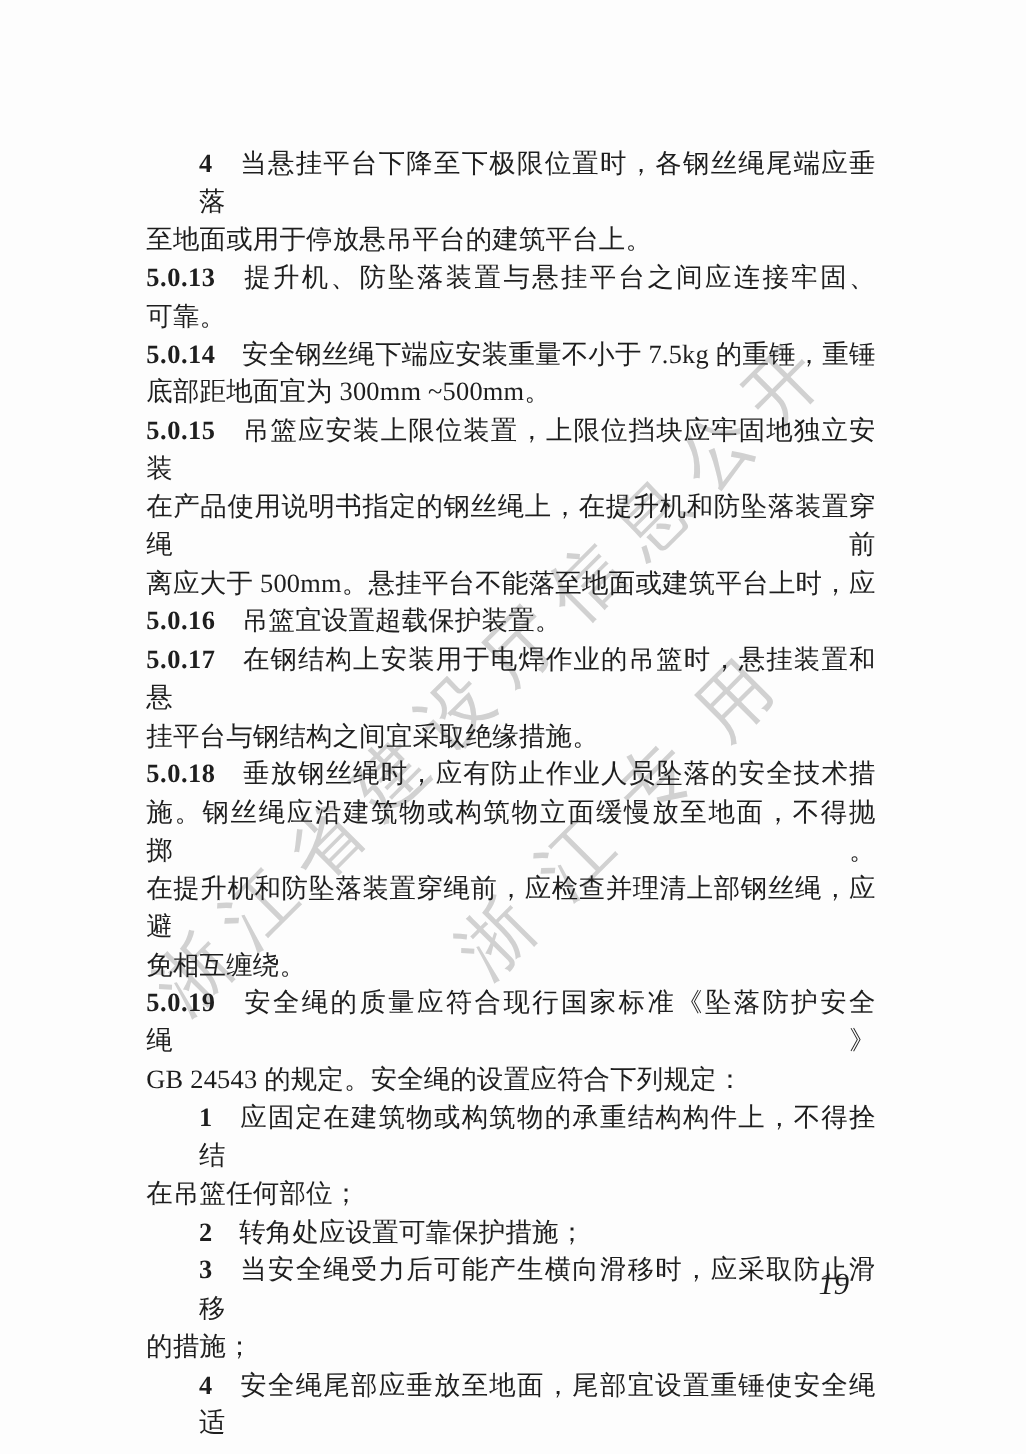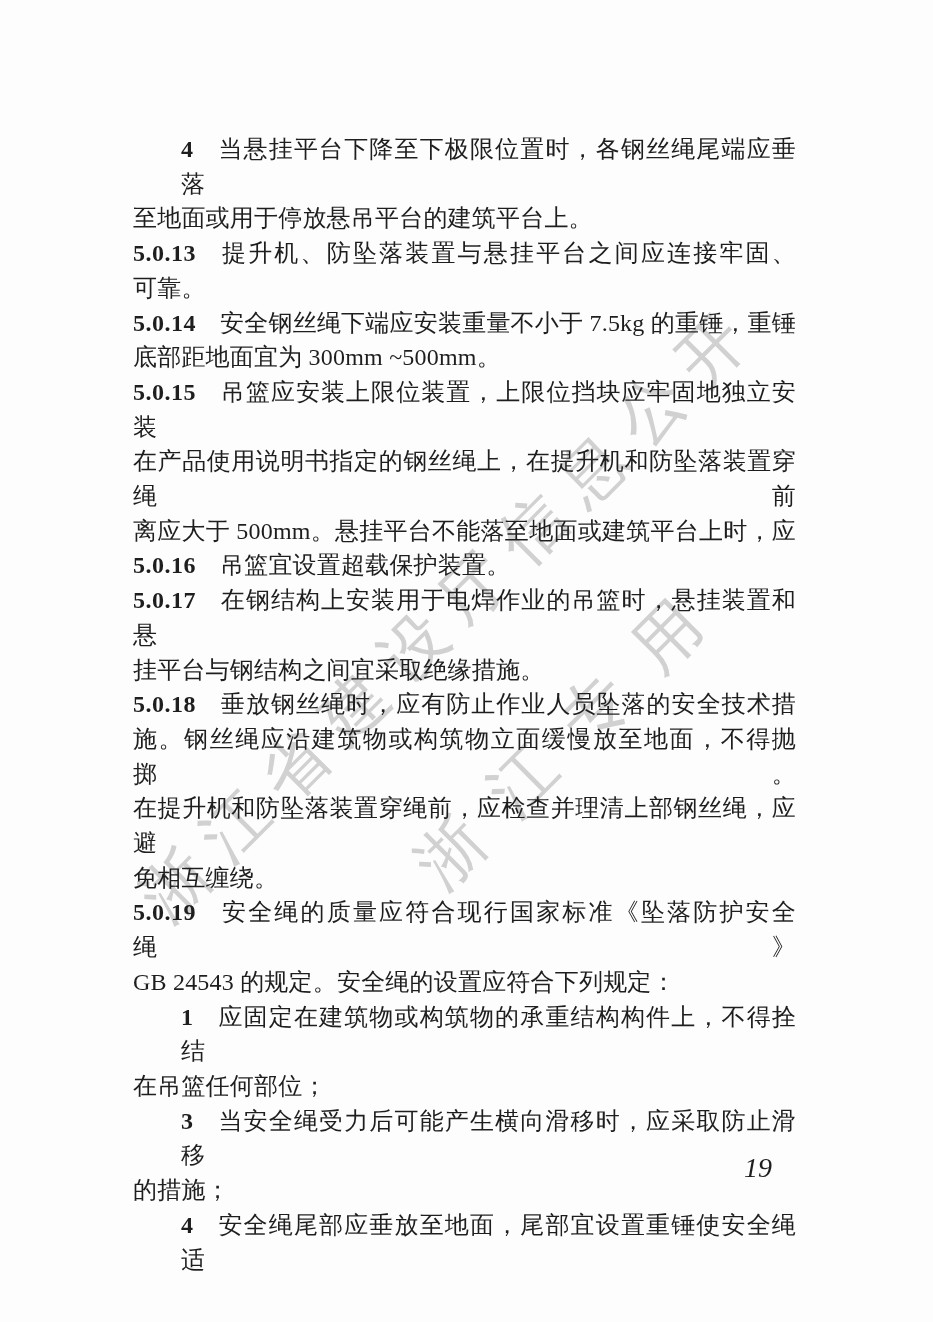--- a/index.html
+++ b/index.html
@@ -94,20 +94,21 @@
       <div class="line fill"><b class="num">5.0.17</b><span class="numgap"></span>在钢结构上安装用于电焊作业的吊篮时，悬挂装置和悬</div>
       <div class="line">挂平台与钢结构之间宜采取绝缘措施。</div>
       <div class="line fill"><b class="num">5.0.18</b><span class="numgap"></span>垂放钢丝绳时，应有防止作业人员坠落的安全技术措</div>
       <div class="line fill">施。钢丝绳应沿建筑物或构筑物立面缓慢放至地面，不得抛掷。</div>
       <div class="line fill">在提升机和防坠落装置穿绳前，应检查并理清上部钢丝绳，应避</div>
       <div class="line">免相互缠绕。</div>
       <div class="line fill"><b class="num">5.0.19</b><span class="numgap"></span>安全绳的质量应符合现行国家标准《坠落防护安全绳》</div>
       <div class="line">GB 24543 的规定。安全绳的设置应符合下列规定：</div>
       <div class="line fill indent"><b class="num">1</b><span class="numgap"></span>应固定在建筑物或构筑物的承重结构构件上，不得拴结</div>
       <div class="line">在吊篮任何部位；</div>
+      <div class="line indent"><b class="num">2</b><span class="numgap"></span>转角处应设置可靠保护措施；</div>
       <div class="line fill indent"><b class="num">3</b><span class="numgap"></span>当安全绳受力后可能产生横向滑移时，应采取防止滑移</div>
       <div class="line">的措施；</div>
       <div class="line fill indent"><b class="num">4</b><span class="numgap"></span>安全绳尾部应垂放至地面，尾部宜设置重锤使安全绳适</div>
     </div>
 
   <div class="pageno">19</div>
 
 </div>
 
 </body></html>

